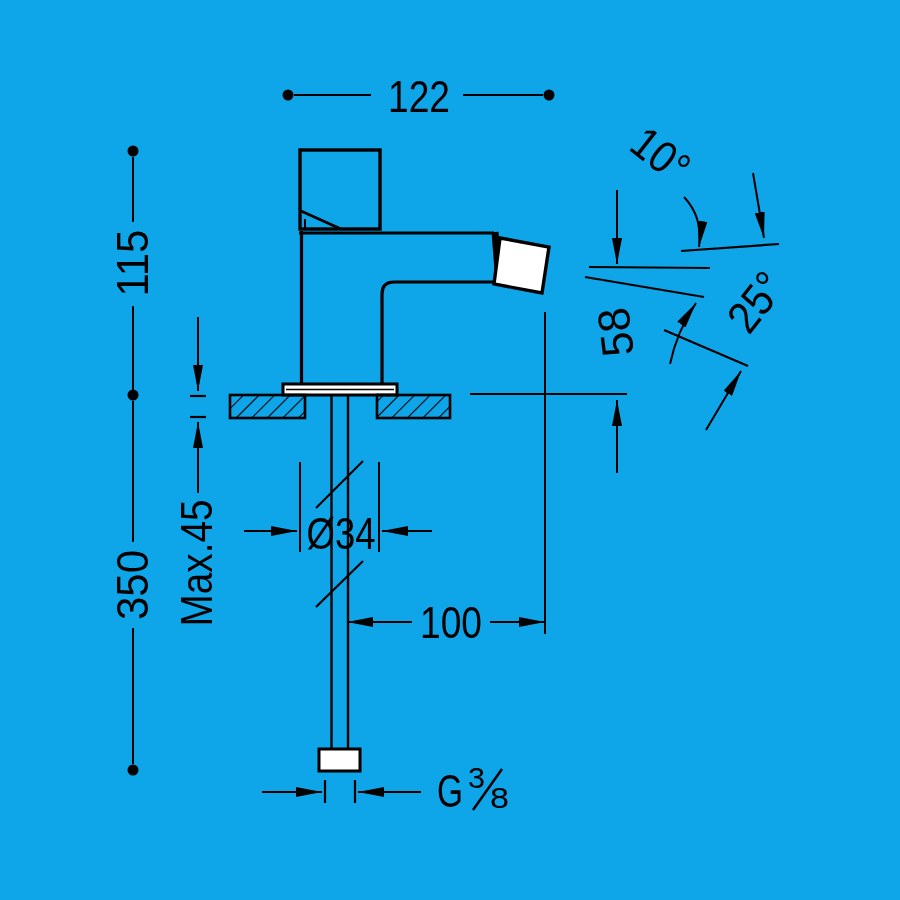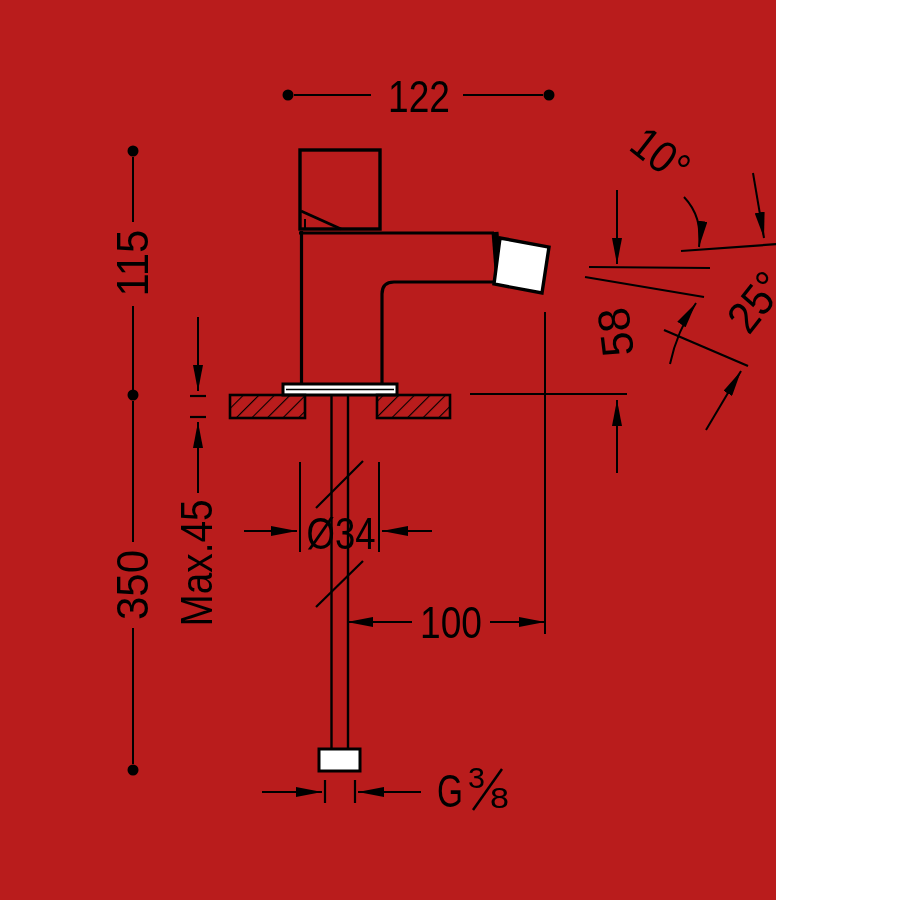--- a/index.html
+++ b/index.html
@@ -1,16 +1,16 @@
 <!DOCTYPE html>
 <html><head>
 <meta charset="utf-8">
 <style>
   html,body{margin:0;padding:0;background:#ffffff;}
-  .stage{position:relative;width:776px;height:900px;background:#b91c1c;overflow:hidden;}
+  .stage{position:relative;width:900px;height:900px;background:#0ea5e9;overflow:hidden;}
   svg{display:block;}
   text{font-family:"Liberation Sans", sans-serif; fill:#000; }
   .dimtext{font-size:45px;}
   .small{font-size:30px;}
   .gtext{font-size:46px;}
 </style>
 </head>
 <body>
 
 <div class="stage">

